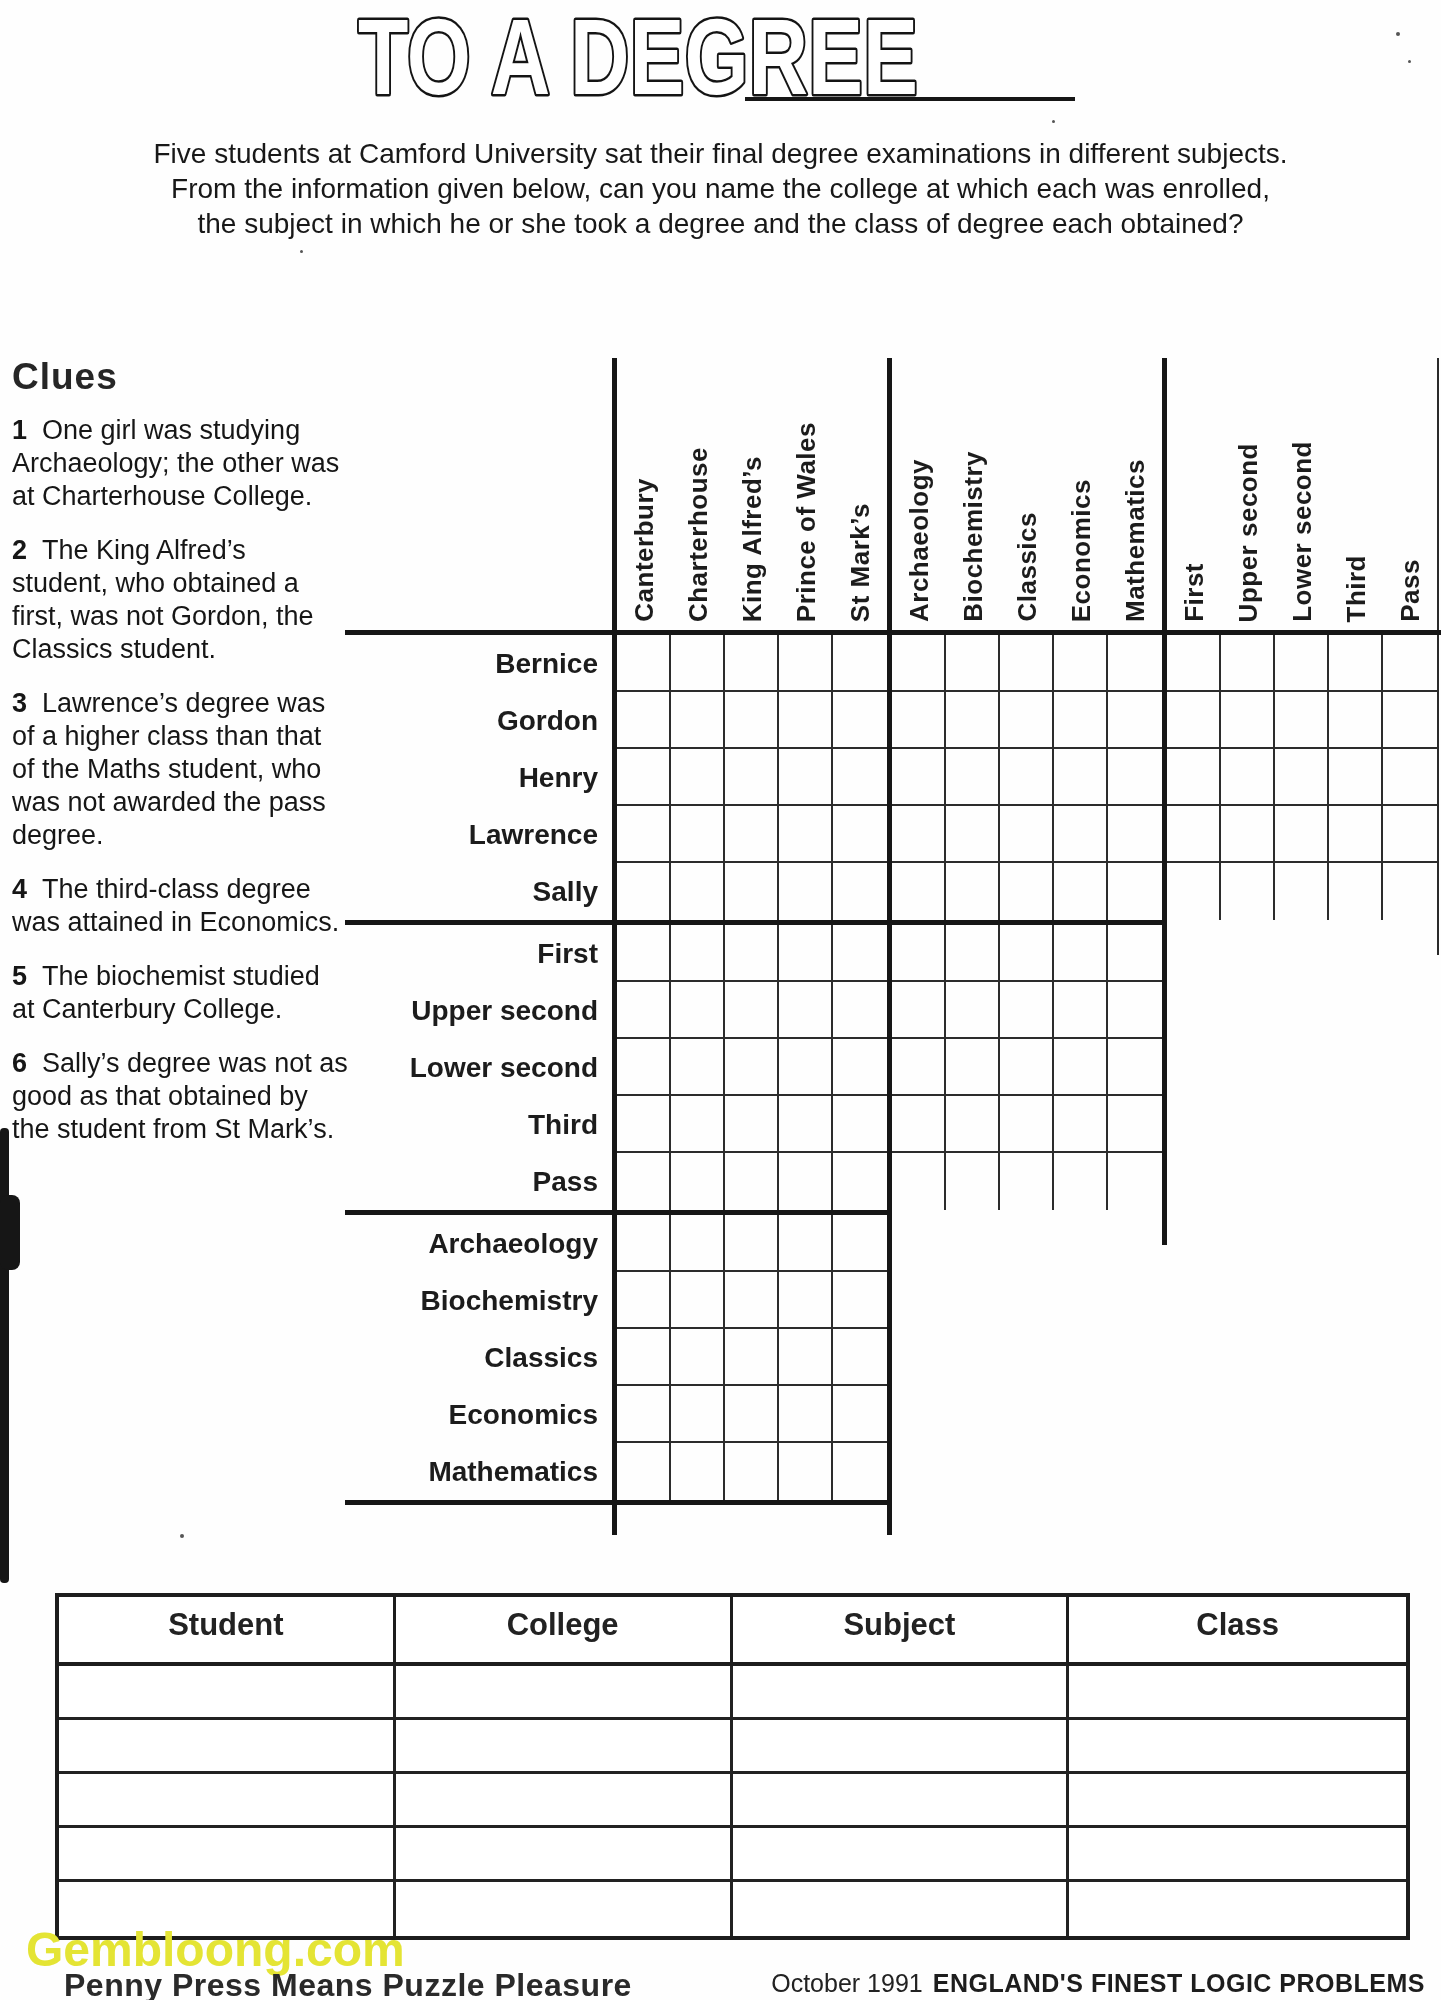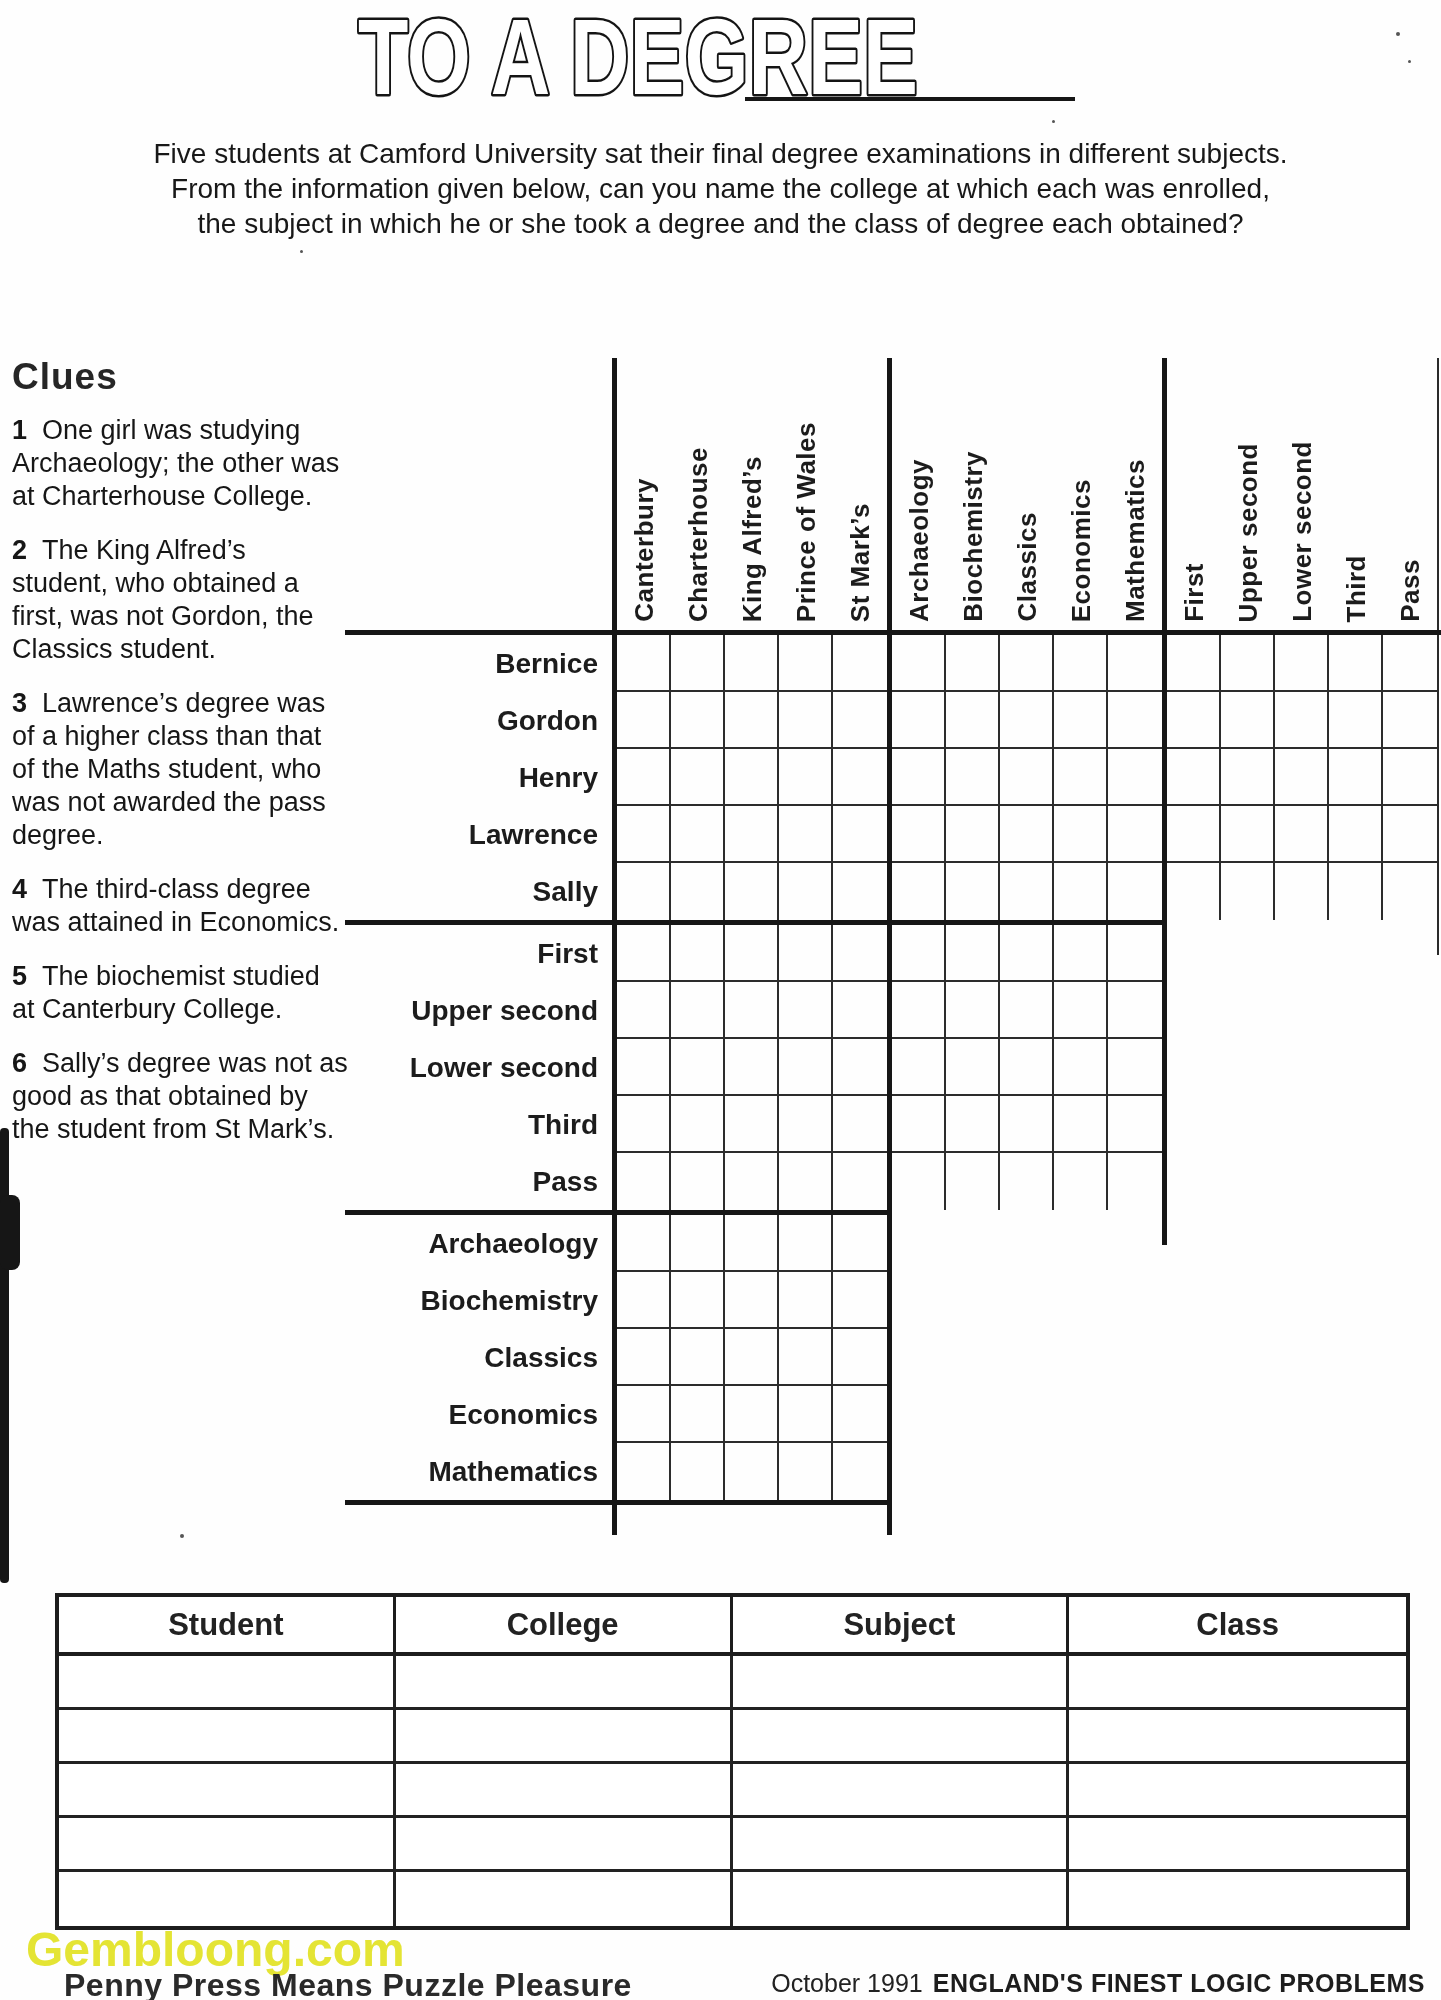--- a/index.html
+++ b/index.html
@@ -32,21 +32,21 @@
   .rlabel{height:57px;line-height:57px;text-align:right;padding-right:14px;
           font-weight:bold;font-size:28px;color:#1c1c1c;white-space:nowrap;}
   .grp{width:270px;display:grid;grid-template-columns:repeat(5,54px);grid-auto-rows:57px;align-content:start;}
   .cell{width:54px;height:57px;box-sizing:border-box;border-right:2px solid #2c2c2c;border-bottom:2px solid #2c2c2c;}
   .grp .cell:nth-child(5n){border-right:none;}
   .grp .cell:nth-child(n+21){border-bottom:none;}
   
   .stable{position:absolute;left:55px;top:1593px;width:1355px;box-sizing:border-box;
           border:4px solid #1d1d1d;background:#fff;}
   .sthead{display:grid;grid-template-columns:repeat(4,1fr);border-bottom:4px solid #1d1d1d;}
-  .sth{height:55px;line-height:55px;text-align:center;font-weight:bold;font-size:31px;
+  .sth{height:65px;line-height:55px;text-align:center;font-weight:bold;font-size:31px;
        color:#222;border-right:3px solid #1d1d1d;}
   .sth:nth-child(4){border-right:none;}
   .stbody{display:grid;grid-template-columns:repeat(4,1fr);grid-auto-rows:54px;}
   .scell{border-right:3px solid #222;border-bottom:3px solid #222;}
   .scell:nth-child(4n){border-right:none;}
   .scell:nth-child(n+17){border-bottom:none;}
   
   .watermark{position:absolute;left:26px;top:1922px;font-size:48px;font-weight:bold;
              color:#e4e434;letter-spacing:0px;}
   .page-number{position:absolute;left:14px;top:1964px;font-size:30px;font-weight:normal;color:#1d1d1d;margin-top:32px;}

